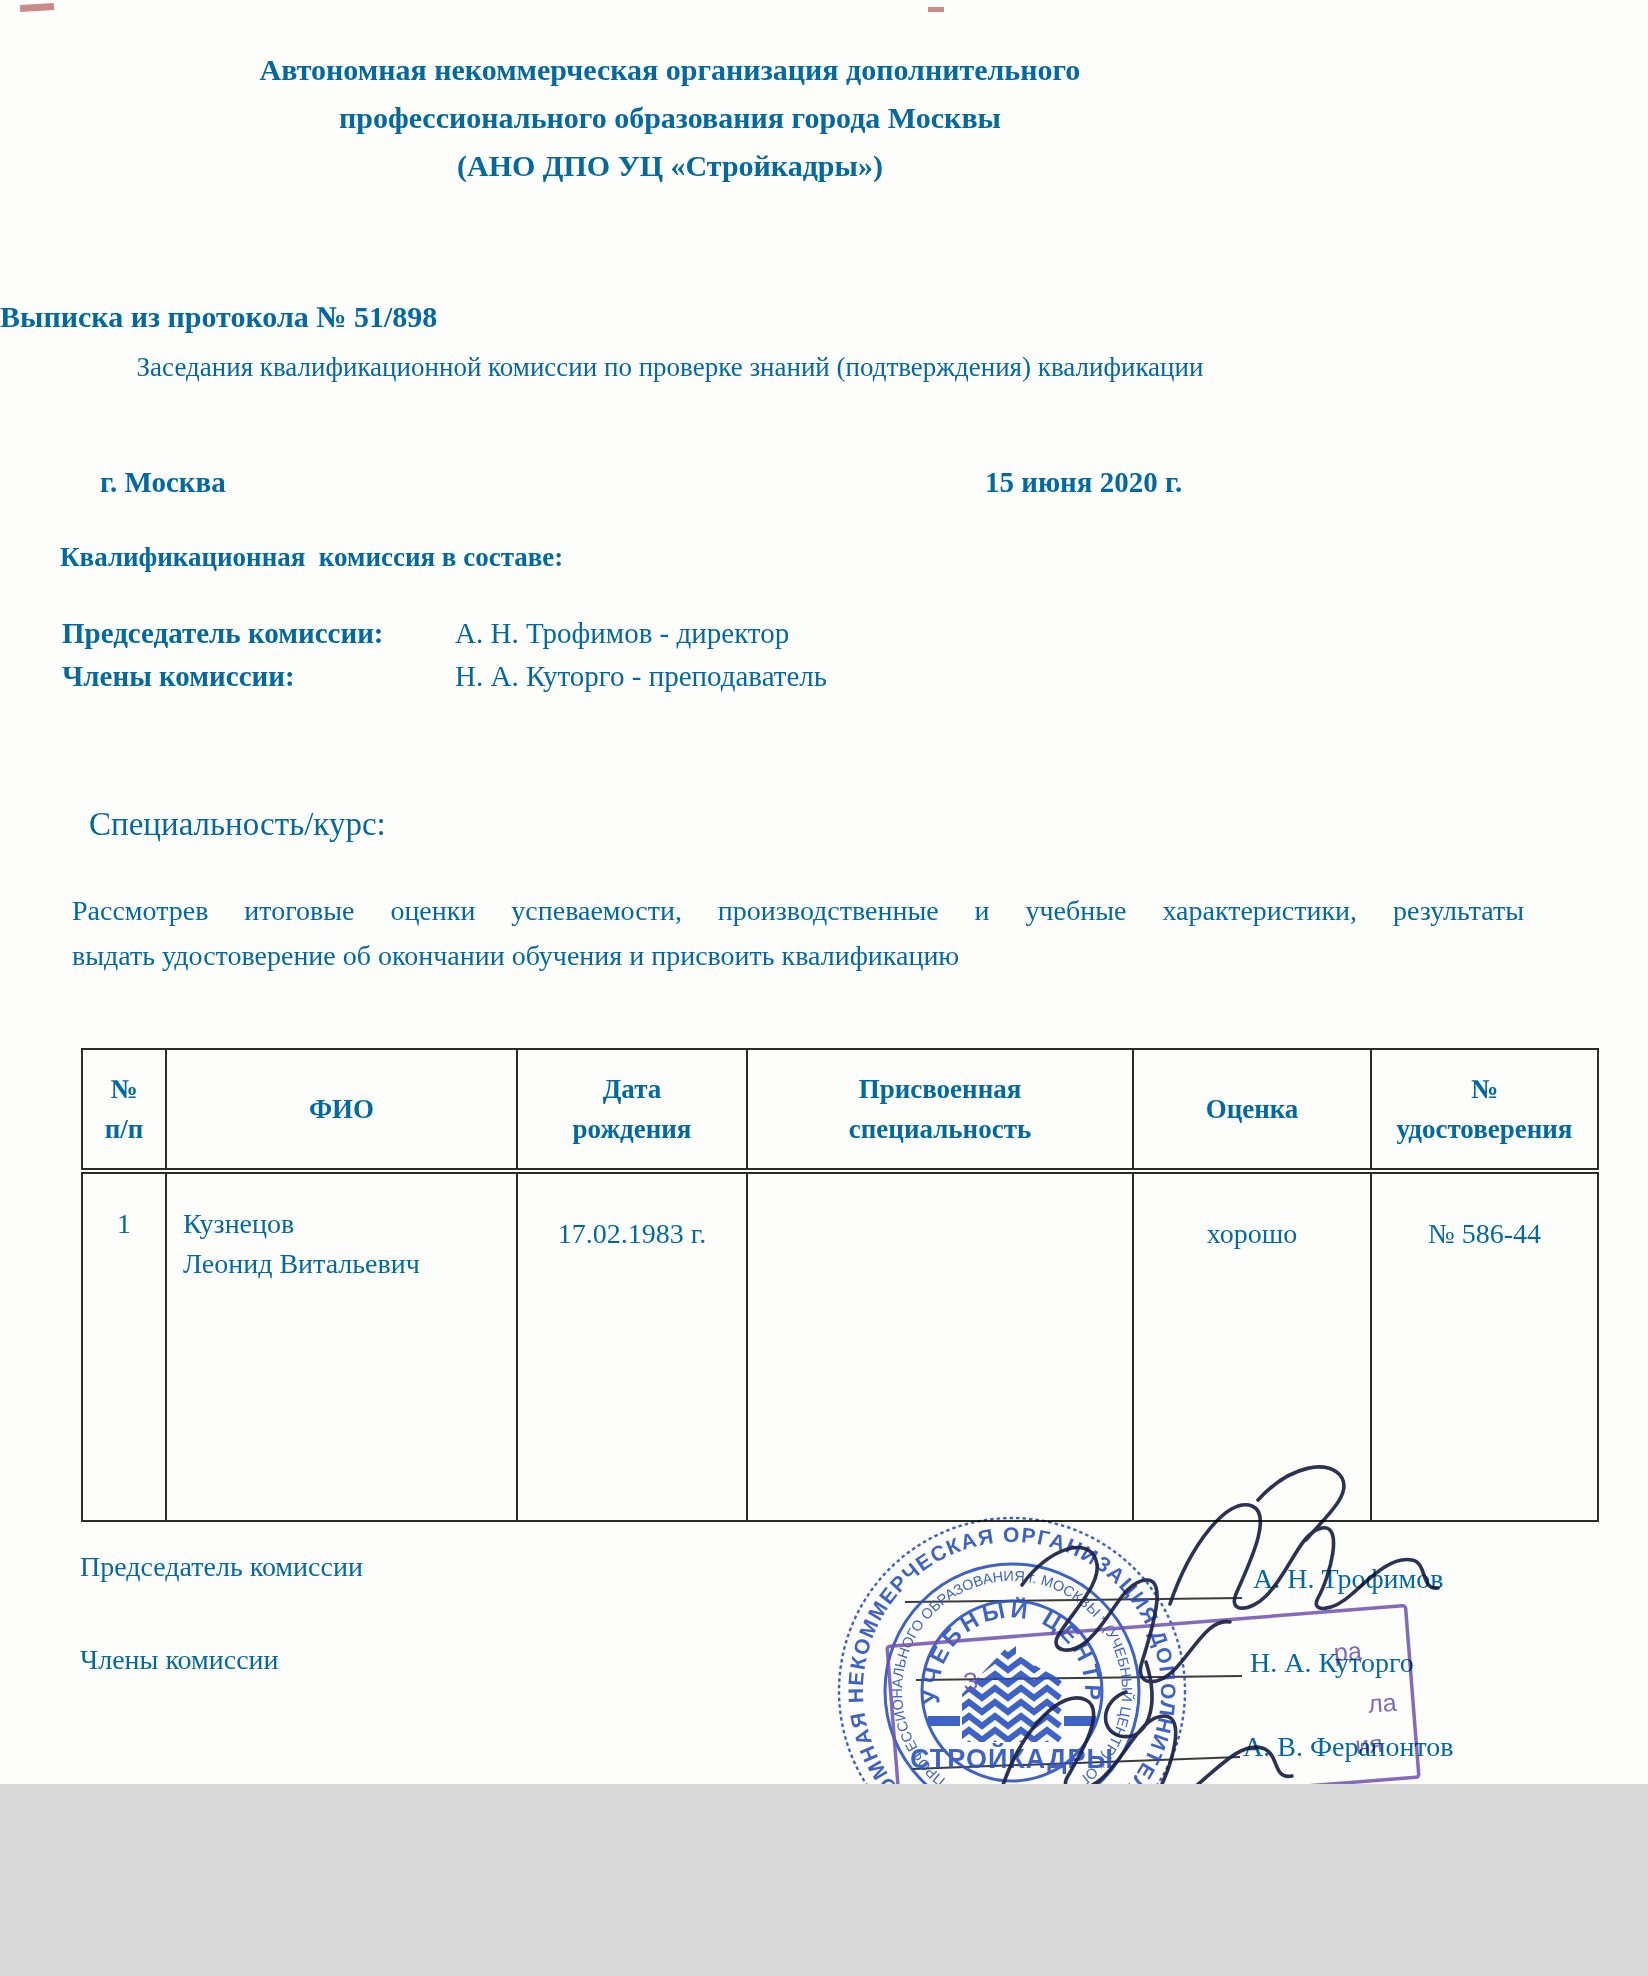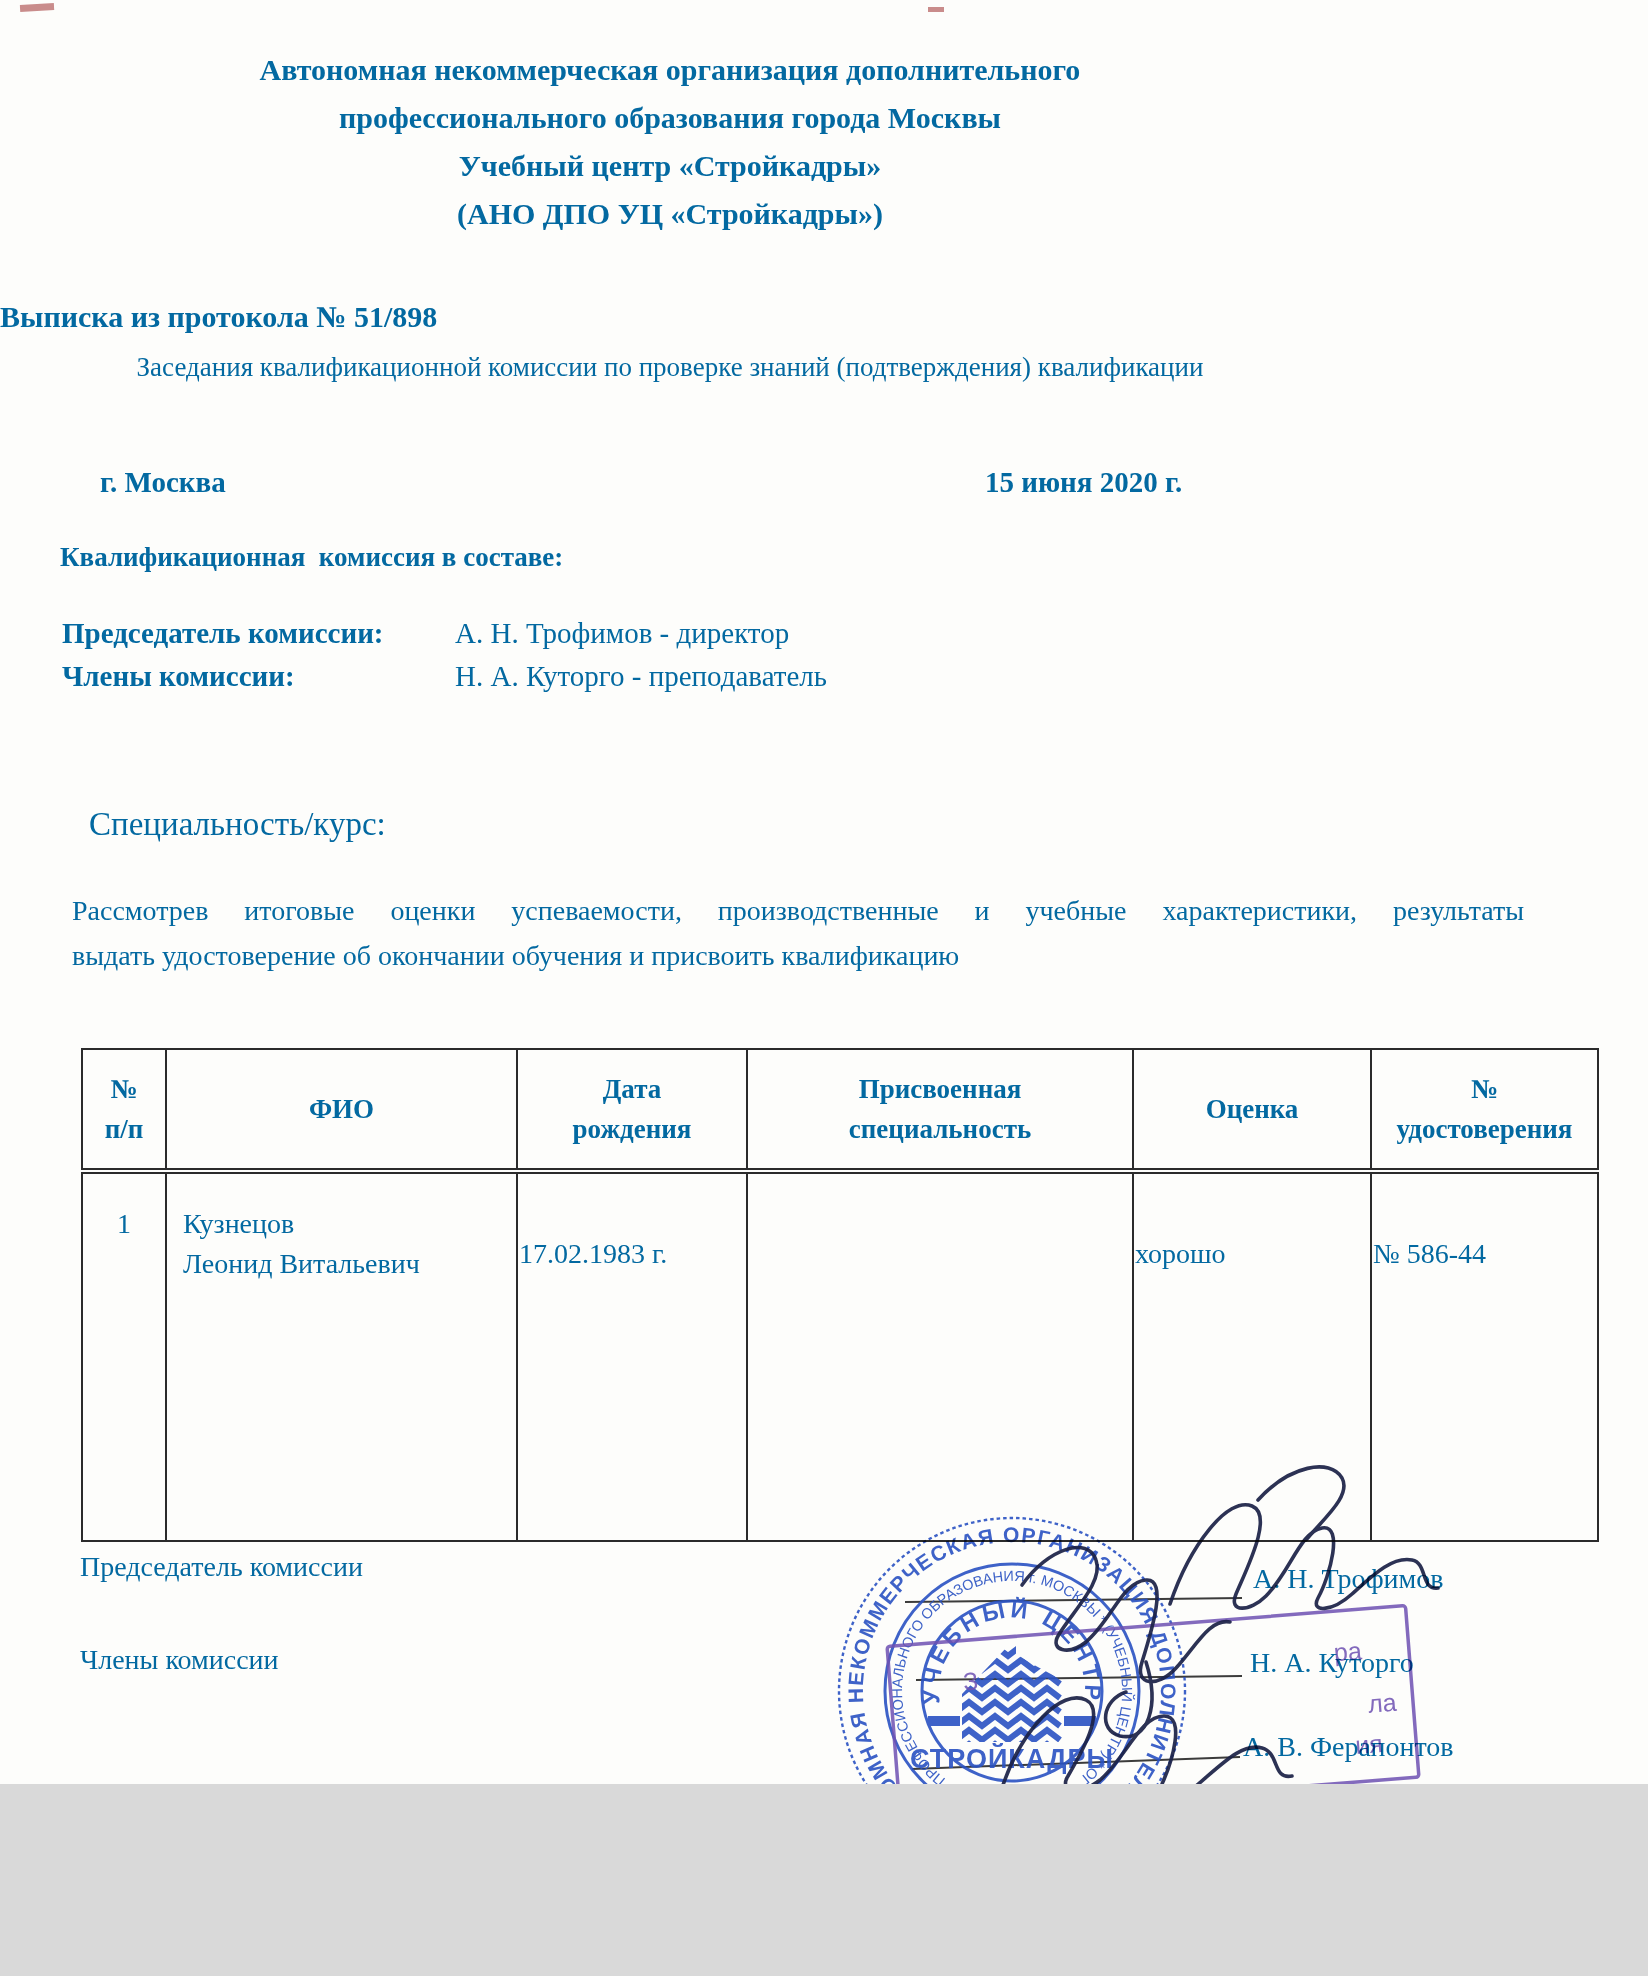--- a/index.html
+++ b/index.html
@@ -31,40 +31,39 @@
   .res-last{text-align:left;line-height:45px;}
   
   .grad-table{top:1048px;left:81px;}
   table{border-collapse:collapse;table-layout:fixed;width:1516px;}
   th,td{border:2px solid #2b2b2b;white-space:pre-line;}
   thead th{height:116px;font-weight:bold;font-size:27px;vertical-align:middle;
     text-align:center;line-height:40px;border-bottom:6px double #2b2b2b;}
   tbody td{height:305px;vertical-align:top;font-size:28px;padding-top:30px;line-height:40px;}
   .col-num{text-align:center;}
   .col-fio{text-align:left;padding-left:16px;}
-  .col-birth,.col-spec,.col-grade,.col-cert{padding-top:60px;}
+  .col-birth,.col-spec,.col-grade,.col-cert{text-align:center;padding-top:40px;}
   
   .sign-label-1{top:1551px;left:80px;font-size:28px;}
   .sign-label-2{top:1636px;left:80px;font-size:28px;margin-top:8px;}
   .sign-name-1{top:1563px;left:1253px;font-size:28px;}
   .sign-name-2{top:1647px;left:1250px;font-size:28px;}
   .sign-name-3{top:1731px;left:1243px;font-size:28px;}
   
   .overlay{top:0;left:0;width:1648px;height:1976px;pointer-events:none;mix-blend-mode:multiply;}
   .stamp-sans{font-family:"Liberation Sans", sans-serif;}
 </style>
 </head>
 <body>
 
 <div class="page">
 
   <div class="abs org-header">
     <div>Автономная некоммерческая организация дополнительного</div>
     <div>профессионального образования города Москвы</div>
-    <div>Учебный центр «Стройкадры»</div>
     <div>(АНО ДПО УЦ «Стройкадры»)</div>
   </div>
 
   <div class="abs doc-title">Выписка из протокола № 51/898</div>
   <div class="abs doc-subtitle">Заседания квалификационной комиссии по проверке знаний (подтверждения) квалификации</div>
 
   <div class="abs city">г. Москва</div>
   <div class="abs date">15 июня 2020 г.</div>
 
   <div class="abs commission-heading">Квалификационная  комиссия в составе:</div>

